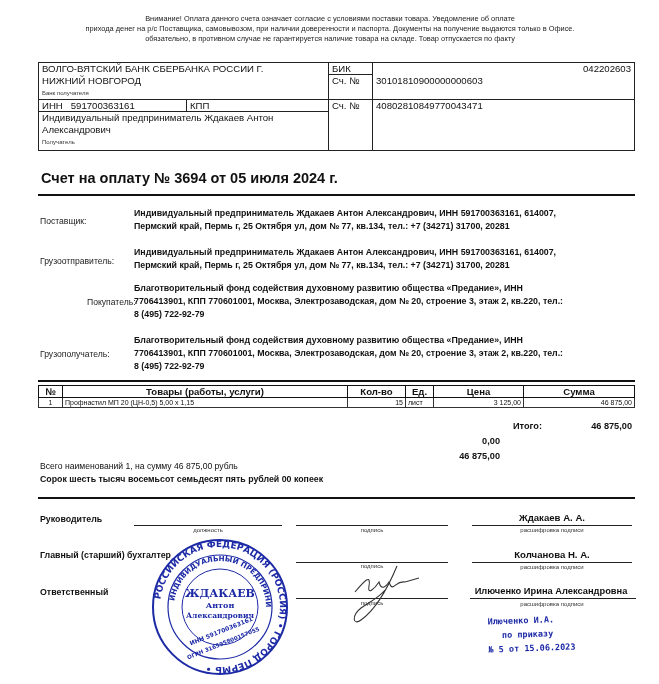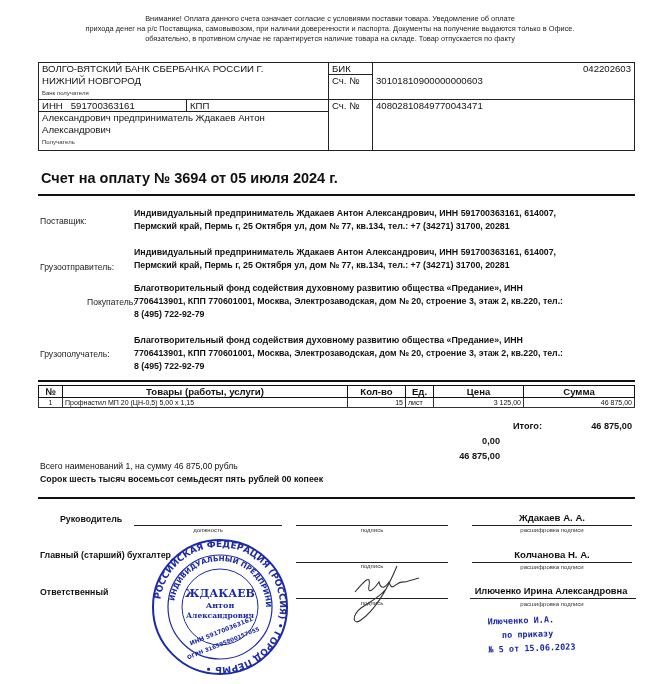--- a/index.html
+++ b/index.html
@@ -72,38 +72,38 @@
     <td style="border-top:none;">30101810900000000603</td>
   </tr>
   <tr>
     <td class="thick-top" style="height:11px"><span>ИНН</span>&nbsp;&nbsp;&nbsp;<span>591700363161</span></td>
     <td class="thick-top"><span>КПП</span> <span></span></td>
     <td class="thick-top" rowspan="2">Сч. №</td>
     <td class="thick-top" rowspan="2">40802810849770043471</td>
   </tr>
   <tr>
     <td colspan="2" style="line-height:12px; height:38px;">
-      <div>Александрович предприниматель Ждакаев Антон</div>
+      <div>Индивидуальный предприниматель Ждакаев Антон</div>
       <div>Александрович</div>
       <div class="small">Получатель</div>
     </td>
   </tr>
 </tbody>
   </table>
 
 <div class="abs title">Счет на оплату № 3694 от 05 июля 2024 г.</div>
 <div class="abs title-rule"></div>
 
 <div class="abs party-label" style="left:40px; top:216px;">Поставщик:</div>
 <div class="abs party-text" style="left:134px; top:207px;">
   <div>Индивидуальный предприниматель Ждакаев Антон Александрович, ИНН 591700363161, 614007,</div>
   <div>Пермский край, Пермь г, 25 Октября ул, дом № 77, кв.134, тел.: +7 (34271) 31700, 20281</div>
 </div>
 
-<div class="abs party-label" style="left:40px; top:262px;">Грузоотправитель:</div>
+<div class="abs party-label" style="left:40px; top:256px;">Грузоотправитель:</div>
 <div class="abs party-text" style="left:134px; top:246px;">
   <div>Индивидуальный предприниматель Ждакаев Антон Александрович, ИНН 591700363161, 614007,</div>
   <div>Пермский край, Пермь г, 25 Октября ул, дом № 77, кв.134, тел.: +7 (34271) 31700, 20281</div>
 </div>
 
 <div class="abs party-label" style="left:40px; top:297px;padding-left:47px;">Покупатель:</div>
 <div class="abs party-text" style="left:134px; top:282px;">
   <div>Благотворительный фонд содействия духовному развитию общества «Предание», ИНН</div>
   <div>7706413901, КПП 770601001, Москва, Электрозаводская, дом № 20, строение 3, этаж 2, кв.220, тел.:</div>
   <div>8 (495) 722-92-79</div>
@@ -160,21 +160,21 @@
   <div class="row">
       <span class="val">46 875,00</span>
     </div>
 </div>
 
 <div class="abs summary1">Всего наименований 1, на сумму 46 875,00 рубль</div>
 <div class="abs summary2">Сорок шесть тысяч восемьсот семьдесят пять рублей 00 копеек</div>
 
 <div class="abs" style="left:38px; top:497px; width:597px; height:2px; background:#111;"></div>
 
-<div class="abs sig-label" style="left:40px; top:514px;margin-left:20px;">Руководитель</div>
+<div class="abs sig-label" style="left:40px; top:514px;">Руководитель</div>
 <div class="line" style="left:134px; top:525px; width:148px;"></div>
 <div class="cap" style="left:134px; top:527px; width:148px;">должность</div>
 <div class="line" style="left:296px; top:525px; width:152px;"></div>
 <div class="cap" style="left:296px; top:527px; width:152px;">подпись</div>
 <div class="line" style="left:472px; top:525px; width:160px;"></div>
 <div class="name" style="left:472px; top:512px; width:160px;">Ждакаев  А. А.</div>
 <div class="cap" style="left:472px; top:527px; width:160px;">расшифровка подписи</div>
 
 <div class="abs sig-label" style="left:40px; top:550px;">Главный (старший) бухгалтер</div>
 <div class="line" style="left:296px; top:562px; width:152px;"></div>

